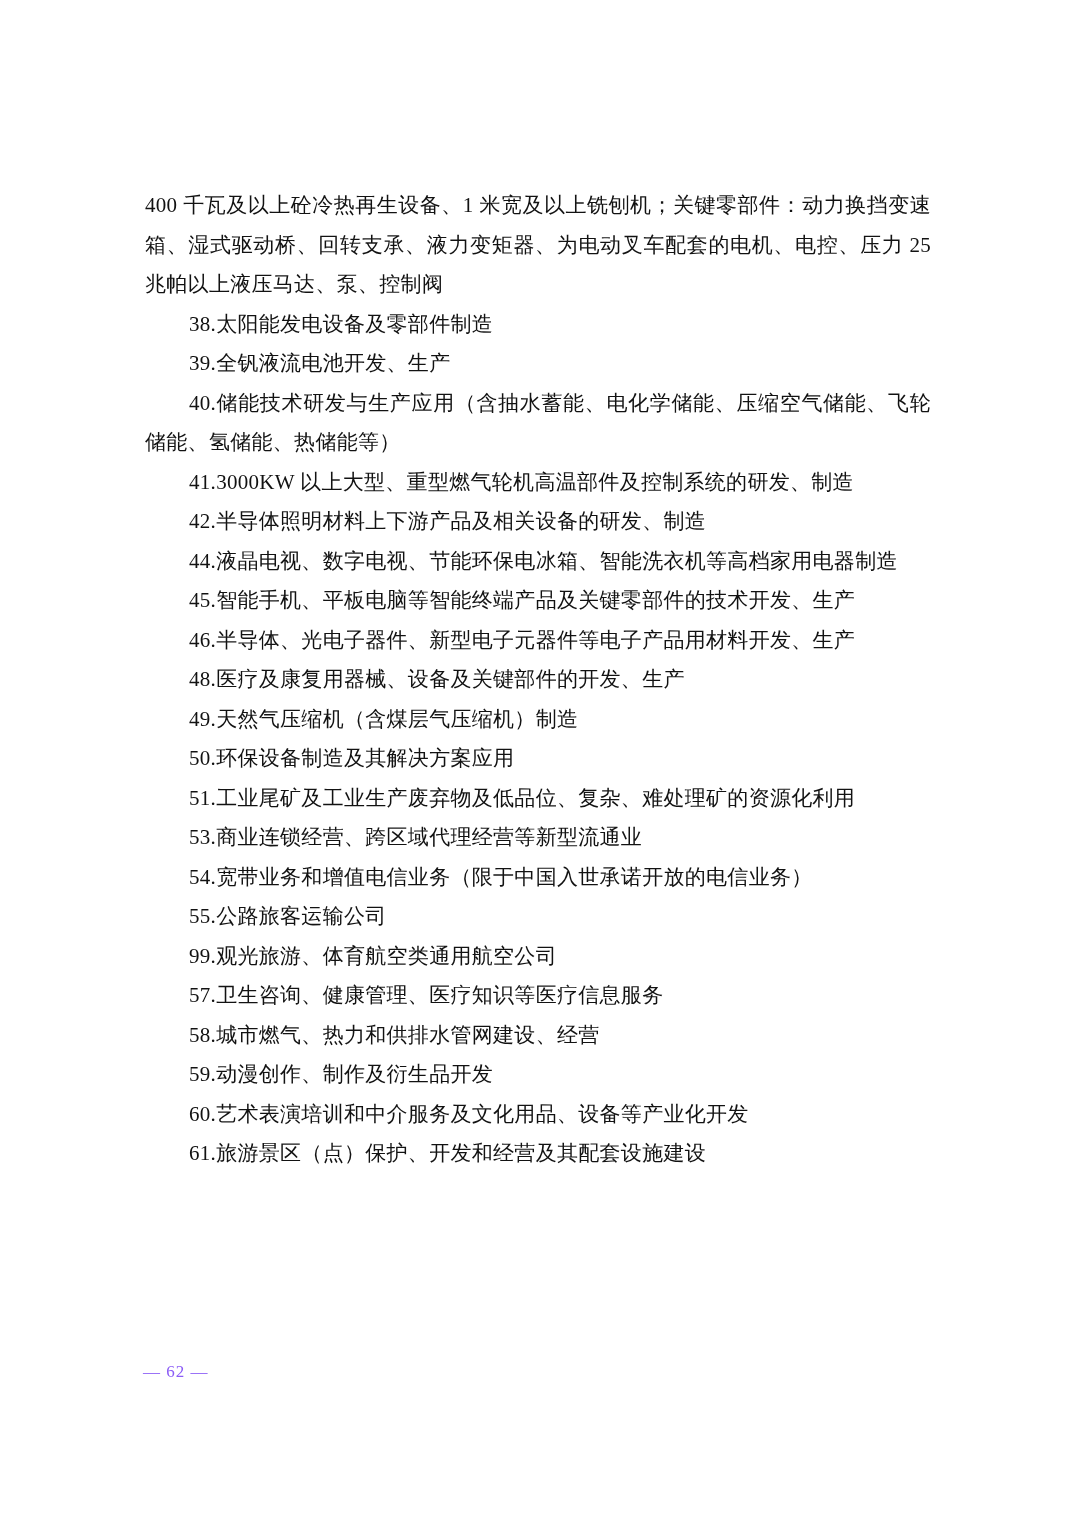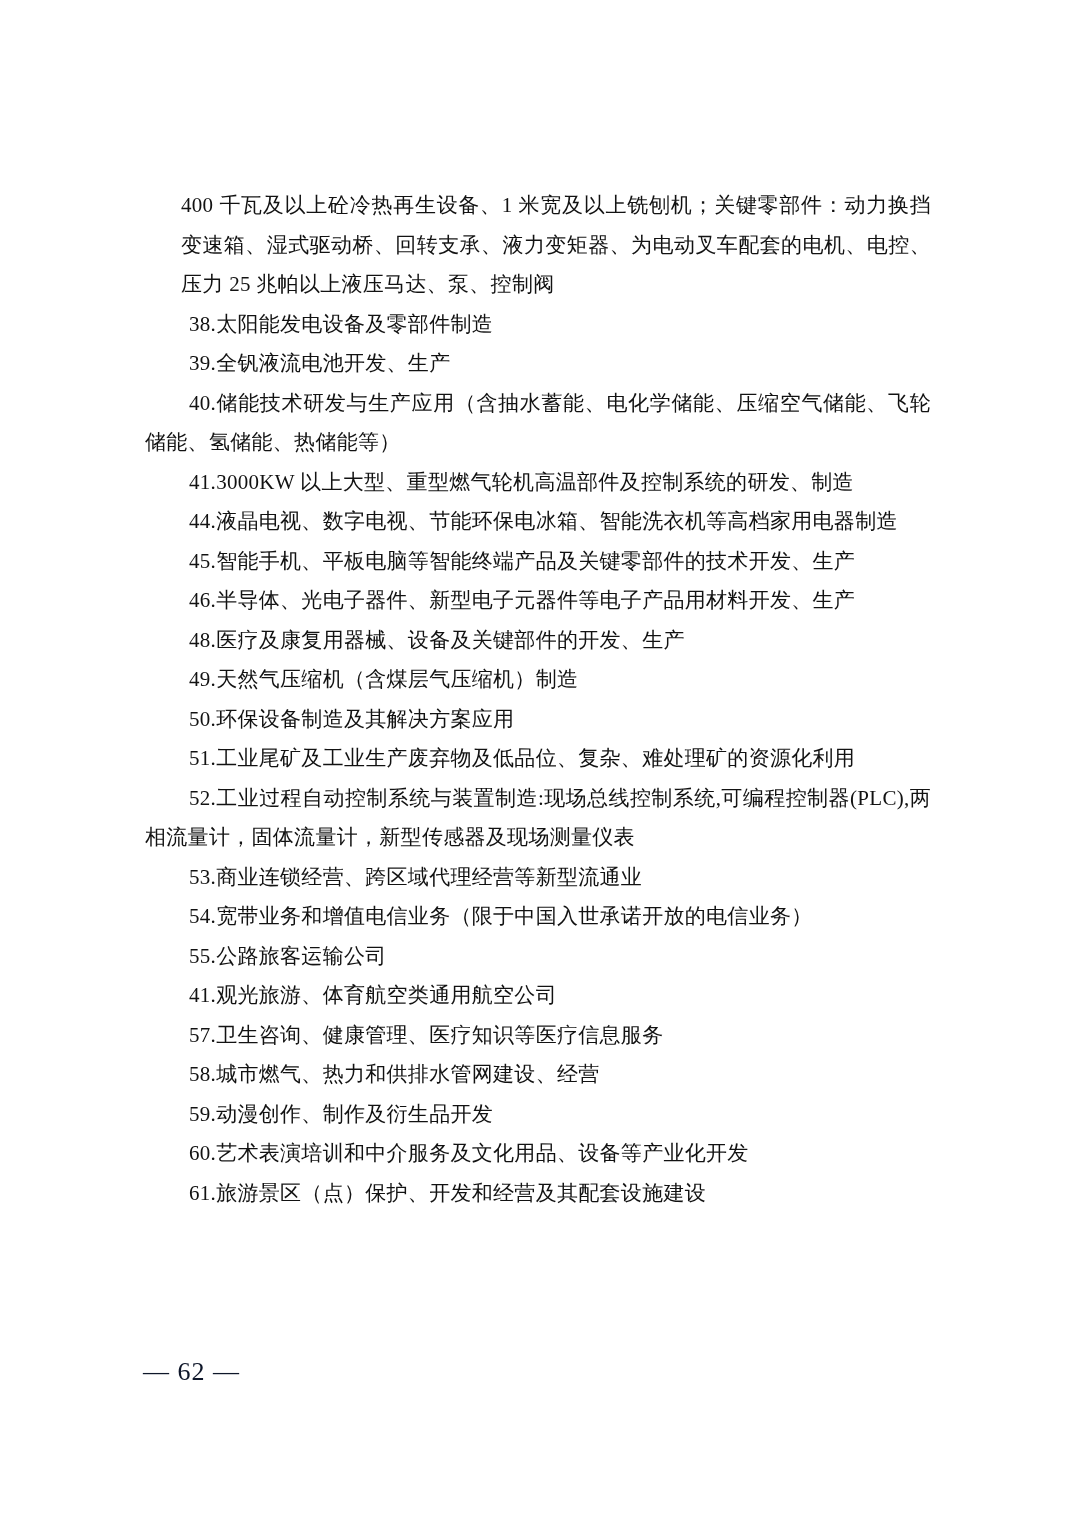--- a/index.html
+++ b/index.html
@@ -25,53 +25,52 @@
     text-align: justify;
     letter-spacing: 0.3px;
   }
   .para {
     margin: 0;
     padding: 0;
     text-indent: 44px;
   }
   .para.no-indent {
     text-indent: 0;
-    margin-left: 36px;
   }
   .page-number {
     position: absolute;
     left: 143px;
     top: 1352px;
-    font-size: 26px;
+    font-size: 17px;
     line-height: 40px;
     letter-spacing: 1px;
-    color: #0f172a;
+    color: #8b5cf6;
   }
 </style>
 </head>
 <body>
 
 <div class="doc-body">
   <p class="para no-indent">400 千瓦及以上砼冷热再生设备、1 米宽及以上铣刨机；关键零部件：动力换挡变速箱、湿式驱动桥、回转支承、液力变矩器、为电动叉车配套的电机、电控、压力 25 兆帕以上液压马达、泵、控制阀</p>
   <p class="para">38.太阳能发电设备及零部件制造</p>
   <p class="para">39.全钒液流电池开发、生产</p>
   <p class="para">40.储能技术研发与生产应用（含抽水蓄能、电化学储能、压缩空气储能、飞轮储能、氢储能、热储能等）</p>
   <p class="para">41.3000KW 以上大型、重型燃气轮机高温部件及控制系统的研发、制造</p>
+  <p class="para">42.半导体照明材料上下游产品及相关设备的研发、制造</p>
   <p class="para">44.液晶电视、数字电视、节能环保电冰箱、智能洗衣机等高档家用电器制造</p>
   <p class="para">45.智能手机、平板电脑等智能终端产品及关键零部件的技术开发、生产</p>
   <p class="para">46.半导体、光电子器件、新型电子元器件等电子产品用材料开发、生产</p>
   <p class="para">48.医疗及康复用器械、设备及关键部件的开发、生产</p>
   <p class="para">49.天然气压缩机（含煤层气压缩机）制造</p>
   <p class="para">50.环保设备制造及其解决方案应用</p>
   <p class="para">51.工业尾矿及工业生产废弃物及低品位、复杂、难处理矿的资源化利用</p>
-  <p class="para">52.工业过程自动控制系统与装置制造:现场总线控制系统,可编程控制器(PLC),两相流量计，固体流量计，新型传感器及现场测量仪表</p>
   <p class="para">53.商业连锁经营、跨区域代理经营等新型流通业</p>
   <p class="para">54.宽带业务和增值电信业务（限于中国入世承诺开放的电信业务）</p>
   <p class="para">55.公路旅客运输公司</p>
-  <p class="para">41.观光旅游、体育航空类通用航空公司</p>
+  <p class="para">99.观光旅游、体育航空类通用航空公司</p>
   <p class="para">57.卫生咨询、健康管理、医疗知识等医疗信息服务</p>
   <p class="para">58.城市燃气、热力和供排水管网建设、经营</p>
   <p class="para">59.动漫创作、制作及衍生品开发</p>
   <p class="para">60.艺术表演培训和中介服务及文化用品、设备等产业化开发</p>
   <p class="para">61.旅游景区（点）保护、开发和经营及其配套设施建设</p>
 </div>
 
 <div class="page-number">— 62 —</div>
 
 </body></html>

